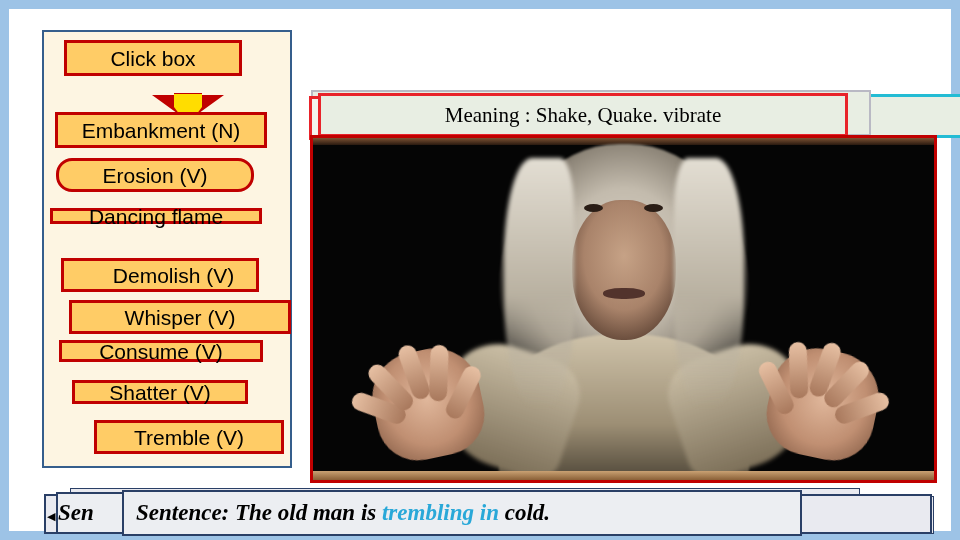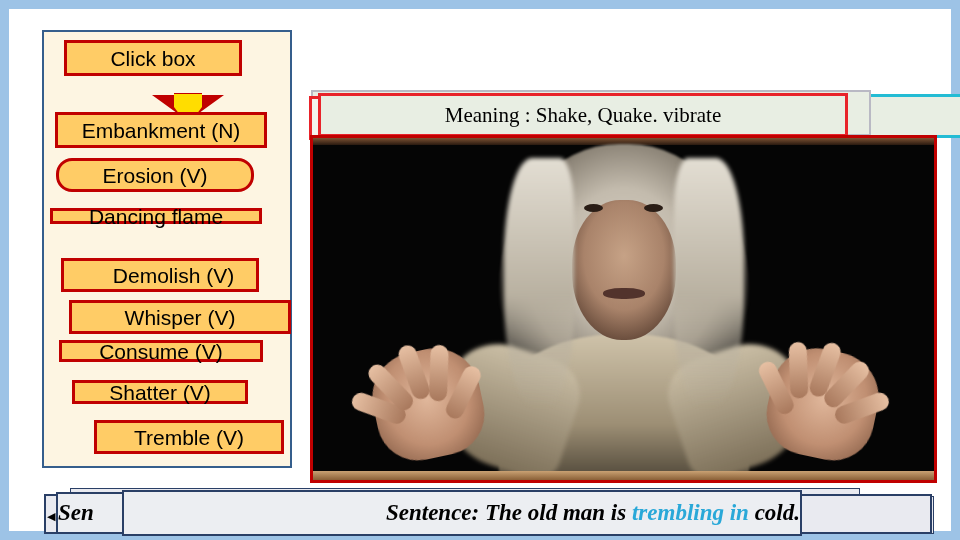--- a/index.html
+++ b/index.html
@@ -186,21 +186,21 @@
     display:flex;align-items:center;padding-left:0;box-sizing:border-box;
     overflow:hidden;
   }
   #sent-mid-text{
     font-size:23px;font-weight:bold;font-style:italic;color:#000;
     white-space:nowrap;font-family:"Liberation Serif", serif;
   }
   #sent-front{
     position:absolute;left:104px;top:472px;width:680px;height:46px;
     background:#eceef2;border:2px solid #2a3f66;box-sizing:border-box;
-    display:flex;align-items:center;padding-left:12px;justify-content:flex-end;
+    display:flex;align-items:center;padding-left:12px;
   }
   #sent-front-text{
     font-size:23px;font-weight:bold;font-style:italic;color:#000000;
     white-space:nowrap;font-family:"Liberation Serif", serif;
   }
   .hl{color:#29a8d8;}
   #left-caret{
     position:absolute;left:29px;top:492px;font-size:11px;color:#000;
   }
 </style>

